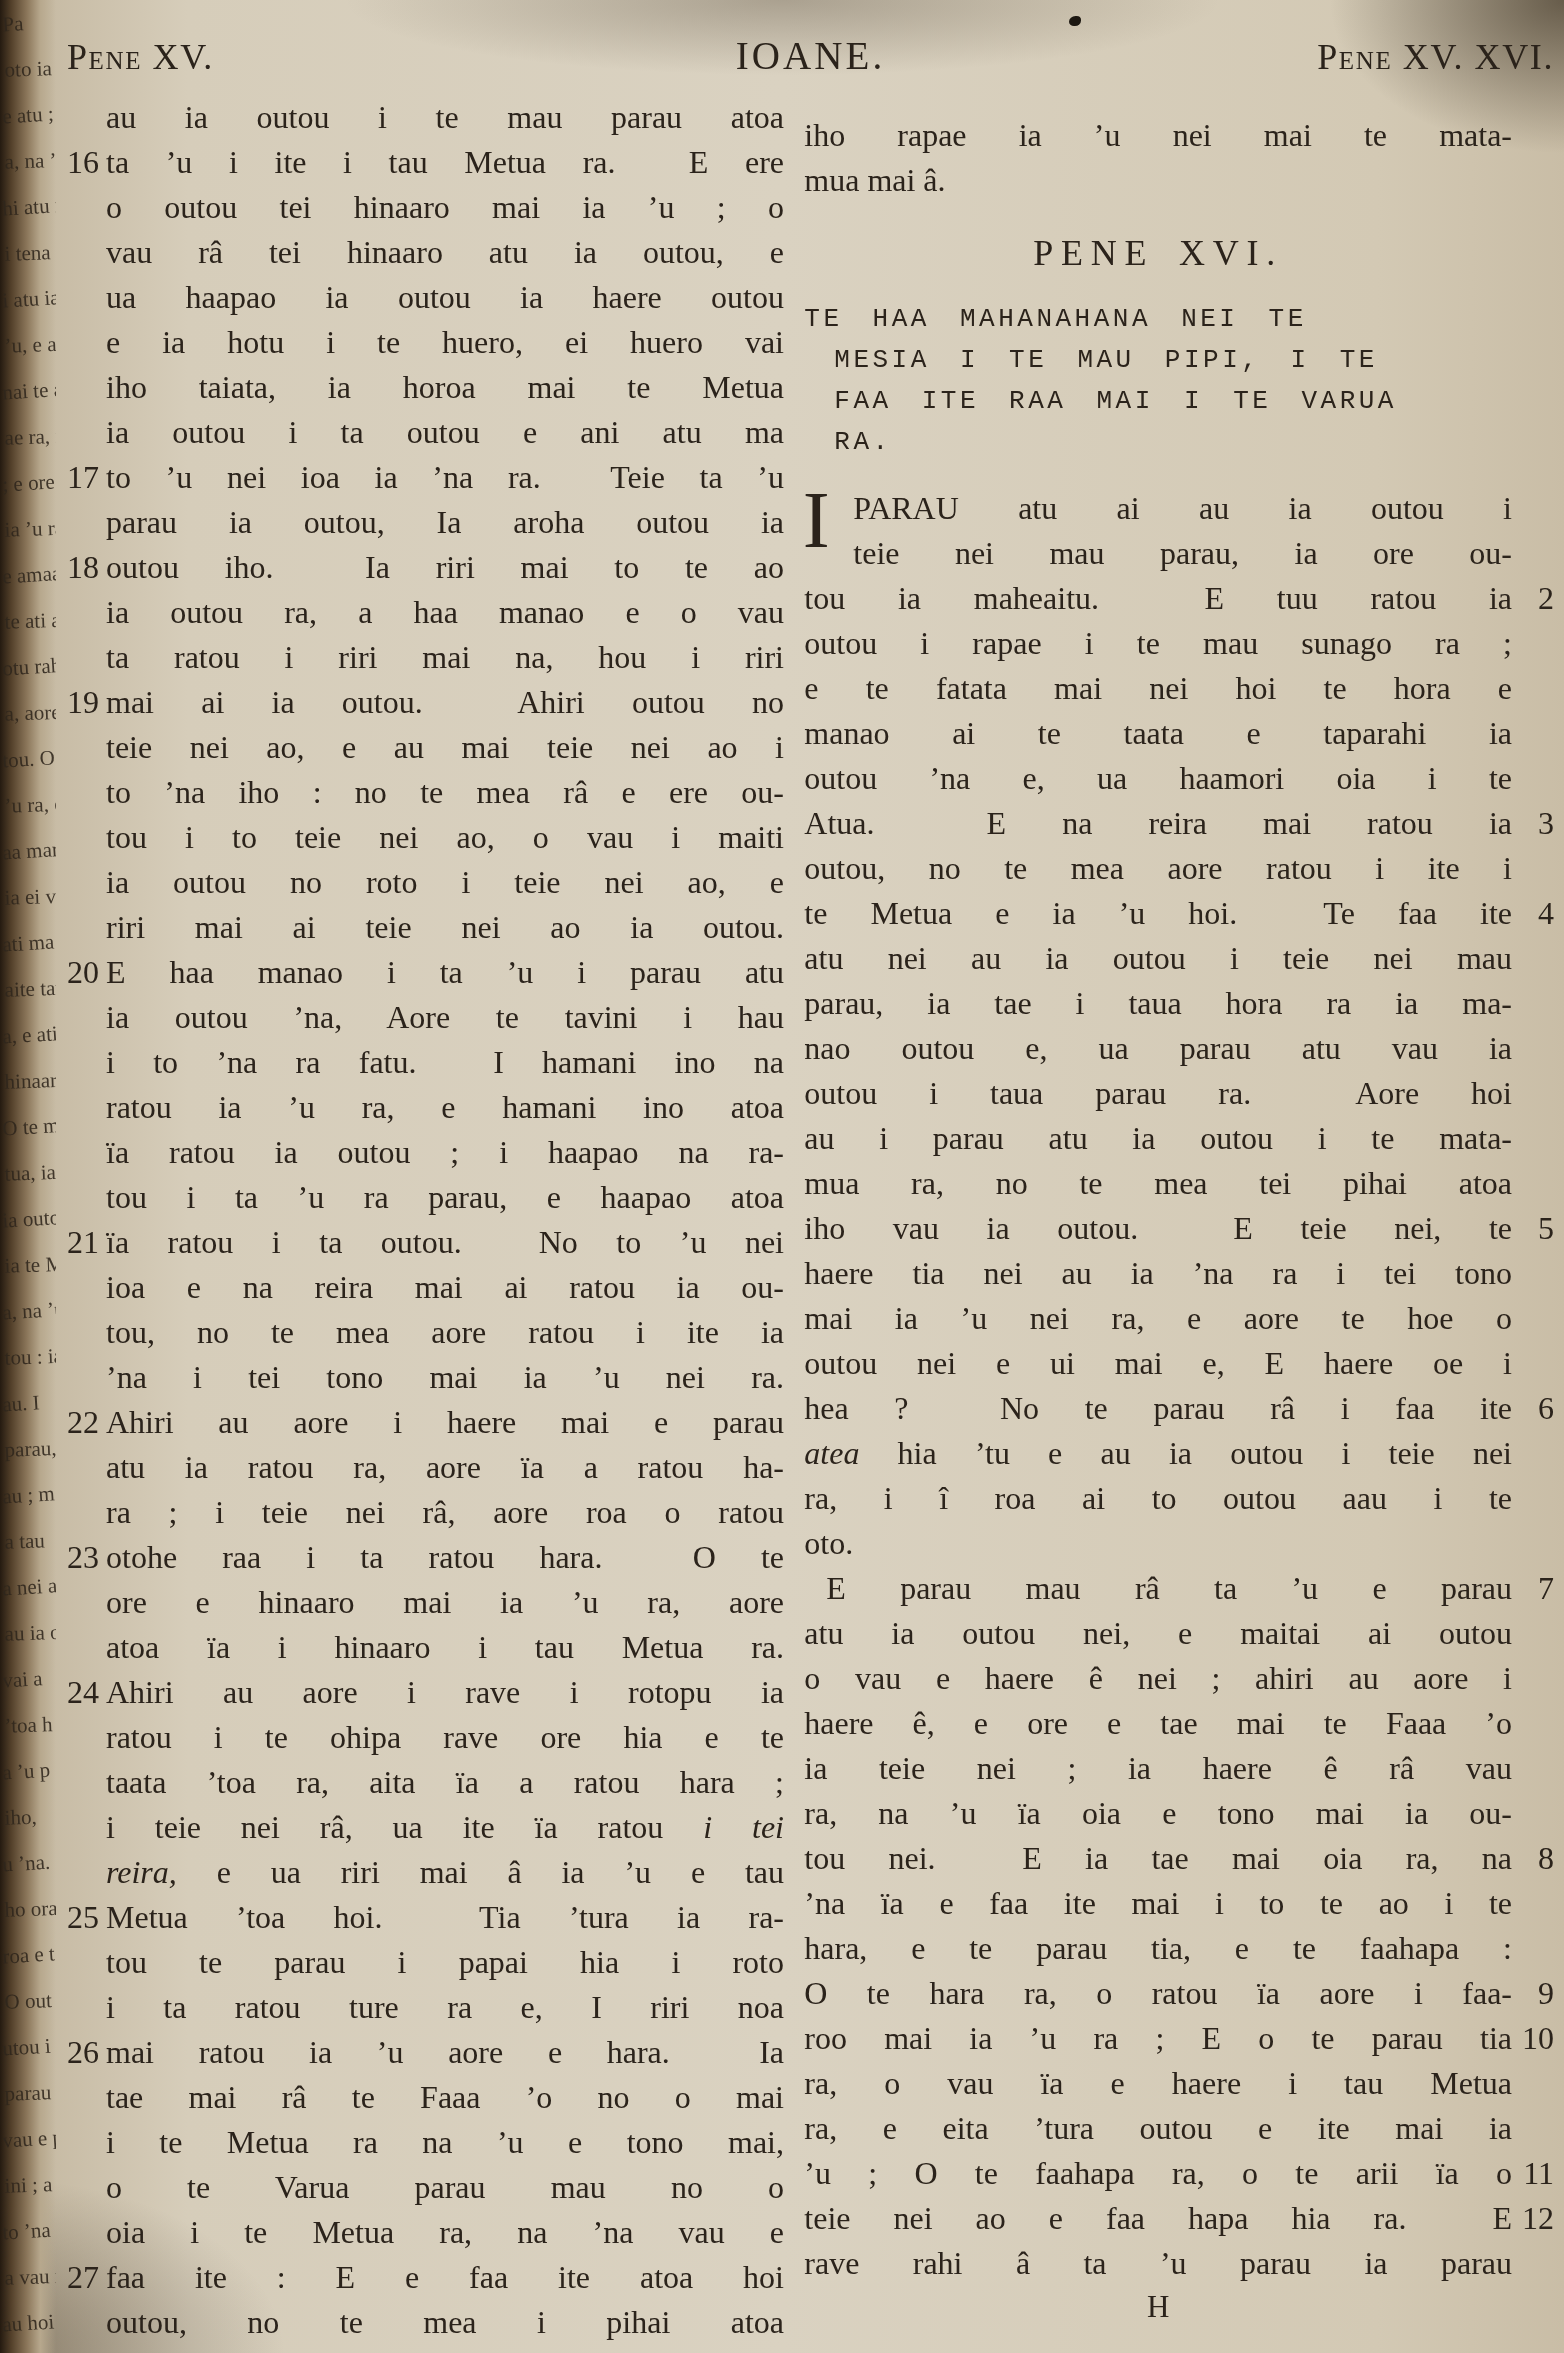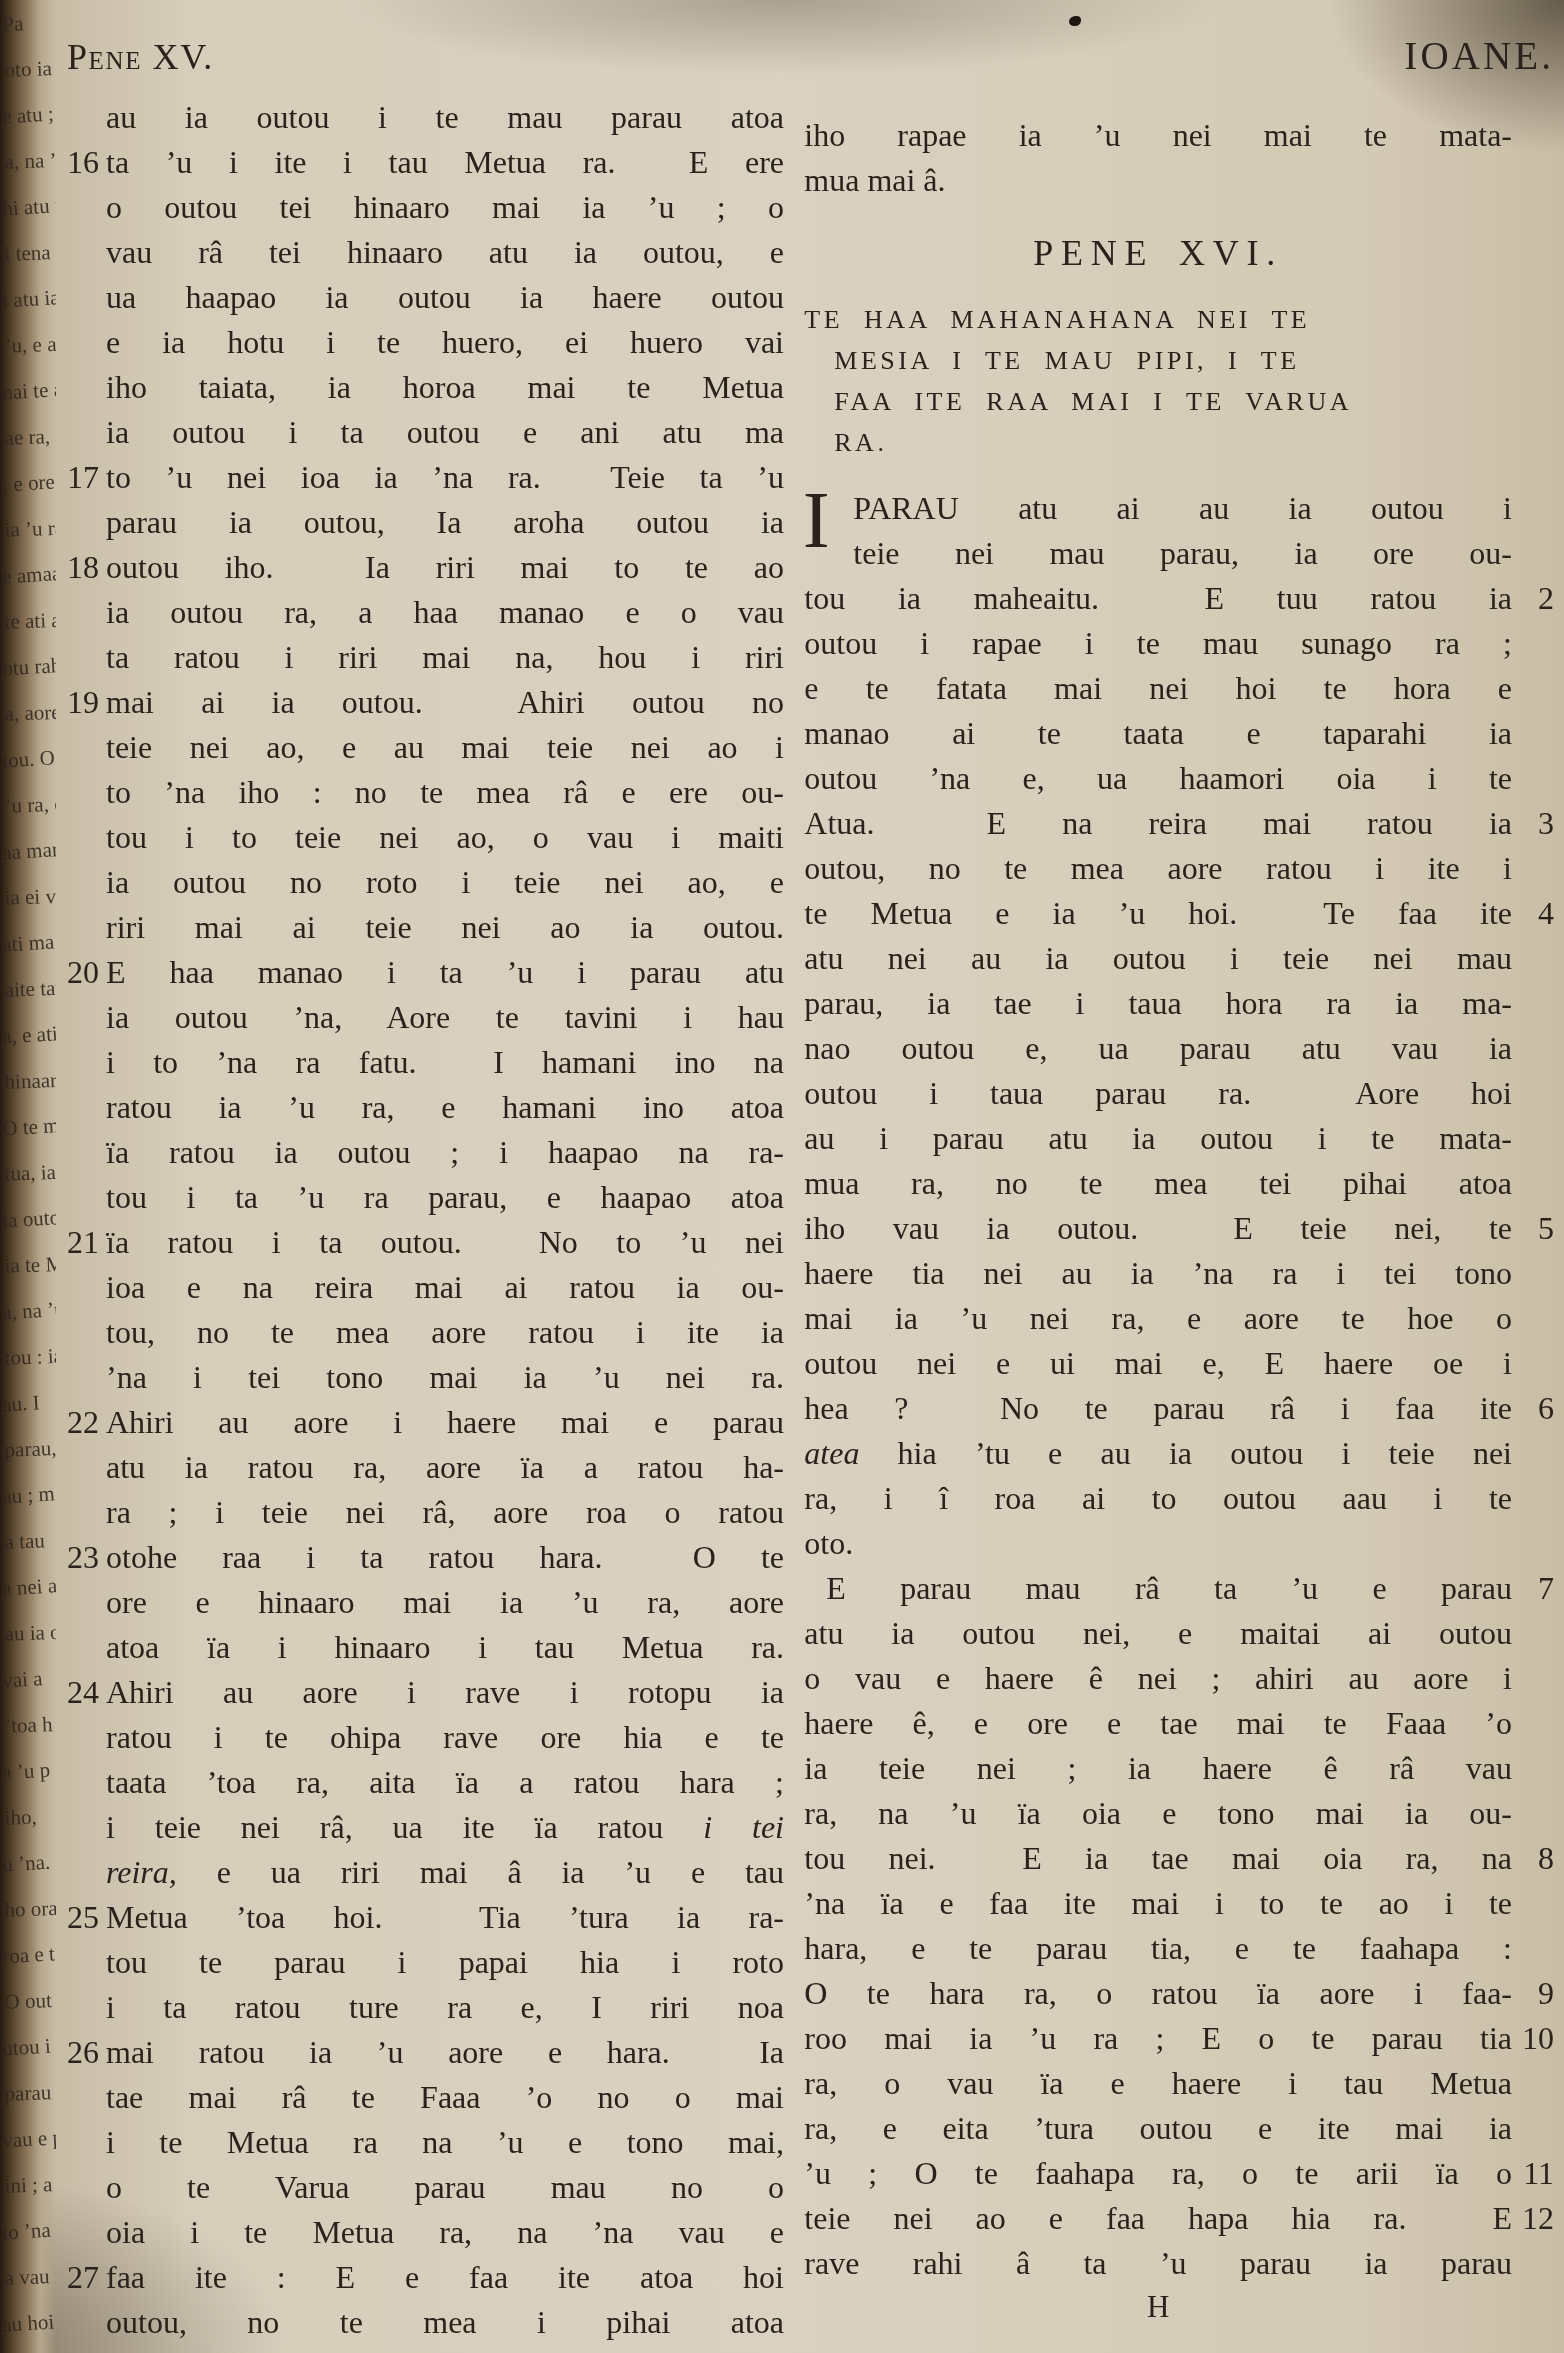--- a/index.html
+++ b/index.html
@@ -60,21 +60,21 @@
     position:absolute; left:-1.6px; top:-4.7px;
     font-size:81px; line-height:77px; letter-spacing:0;
   }
 
   .ch-heading {
     font-size:36px; letter-spacing:7.8px; word-spacing:7.8px;
     text-align:center; margin:27px 42px 22px 0; line-height:47px;
   }
   .caps {
     font-size:26px; letter-spacing:3.5px; word-spacing:11px;
-    line-height:41px; margin-right:42px; padding-left:30px;
+    line-height:41px; margin-right:42px; padding-left:30px;font-family:Liberation Mono, monospace;
   }
   .caps.first { padding-left:0; }
   .caps.last { margin-bottom:23.5px; }
 
   .sig { margin:0 42px 0 0; text-align:center; font-size:31px; line-height:41px; }
   i { font-style:italic; }
 </style>
 </head>
 <body>
 
@@ -130,20 +130,21 @@
       <div class="frag">ini ; a</div>
       <div class="frag">to ’na</div>
       <div class="frag">a vau i</div>
       <div class="frag">au hoi</div>
     </div>
   <div class="speck"></div>
   <div class="content">
     <div class="header">
       <div class="hl">Pene XV.</div>
       <div class="hc">IOANE.</div>
+      <div class="hr">Pene XV. XVI.</div>
     </div>
     <div class="columns">
       <div class="leftcol" id="left-col">
           <div class="tline">
             <span class="vnum"></span>
             <span class="ltxt">au ia outou i te mau parau atoa</span>
           </div>
           <div class="tline">
             <span class="vnum">16</span>
             <span class="ltxt">ta ’u i ite i tau Metua ra. &nbsp;E ere</span>

